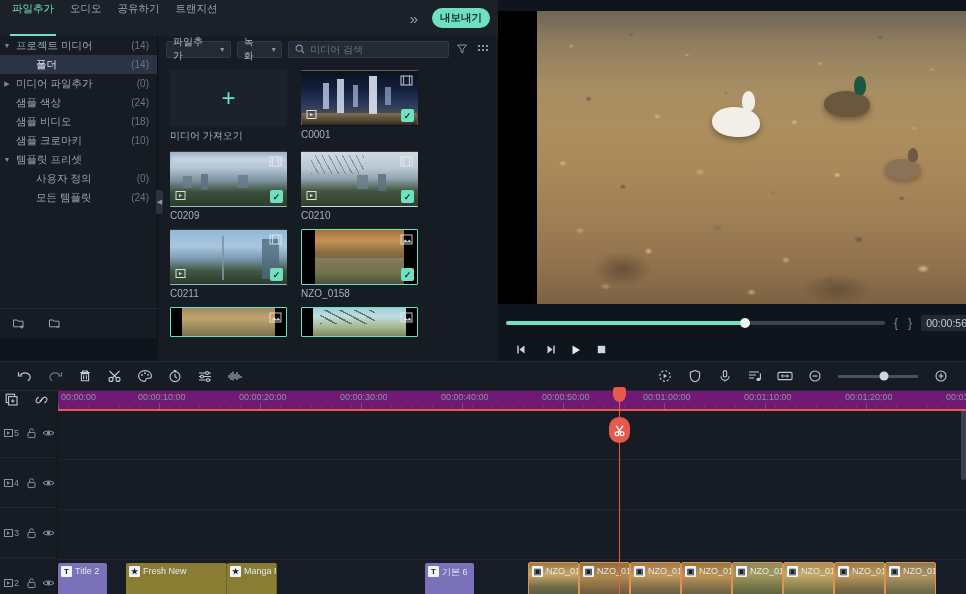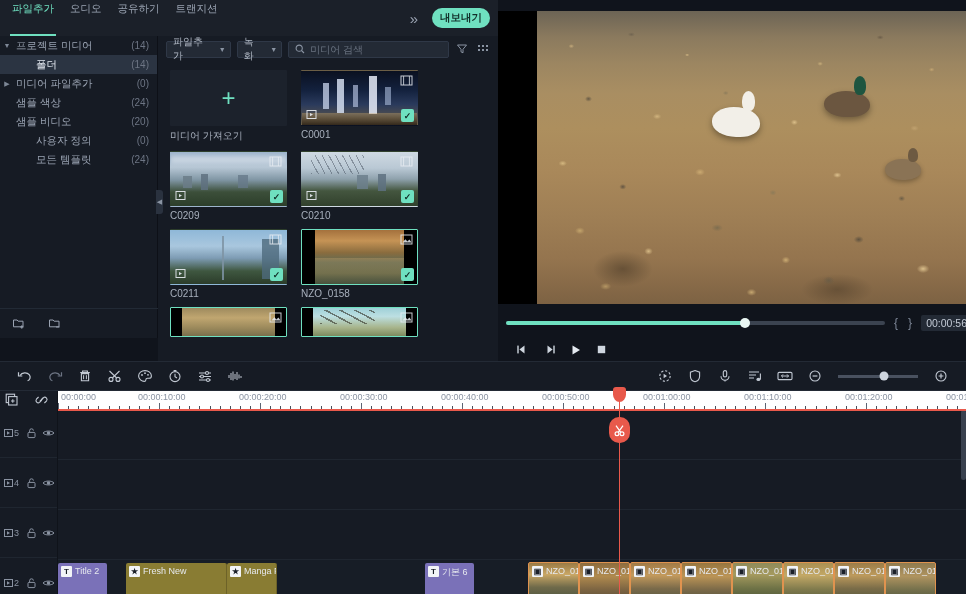--- a/index.html
+++ b/index.html
@@ -231,21 +231,21 @@
   .headtools { height:17px; display:flex; align-items:center; gap:14px; padding-left:5px; }
   .trackhead {
     height:50px; display:flex; align-items:center; gap:0; padding-left:4px;
     border-bottom:1px solid #1f2630; font-size:9px; color:#8a93a2;
   }
   .trackhead .tnum { display:flex; align-items:center; gap:1px; width:20px; }
   .trackhead .ticon2 { width:18px; display:flex; justify-content:center; cursor:pointer; }
 
   .ruler {
     position:absolute; left:58px; top:30px; width:908px; height:19px;
-    background:#ffffff; overflow:hidden; cursor:pointer;
+    background:#701a75; overflow:hidden; cursor:pointer;
   }
   .ruler .rlabel { position:absolute; top:1px; font-size:9px; color:#8b94a3; white-space:nowrap; }
   .ruler .maj { position:absolute; bottom:0; width:1px; height:7px; background:#5c6573; }
   .ruler .min { position:absolute; bottom:0; width:1px; height:4px; background:#474f5c; }
   .redline { position:absolute; left:58px; top:48px; width:908px; height:2px; background:#e8594b; z-index:2; }
 
   .tracks { position:absolute; left:58px; top:49px; width:908px; height:184px; overflow:hidden; }
   .track { position:relative; height:50px; border-bottom:1px solid #1f2630; }
   .track.t2 { background:#171d26; }
   .clip {
@@ -351,21 +351,31 @@
       <span class="sb-count">(0)</span>
     </div>
     <div class="sb-item lvl1">
       <span class="sb-arrow"></span>
       <span class="sb-label">샘플 색상</span>
       <span class="sb-count">(24)</span>
     </div>
     <div class="sb-item lvl1">
       <span class="sb-arrow"></span>
       <span class="sb-label">샘플 비디오</span>
-      <span class="sb-count">(20)</span>
+      <span class="sb-count">(18)</span>
+    </div>
+    <div class="sb-item lvl1">
+      <span class="sb-arrow"></span>
+      <span class="sb-label">샘플 크로마키</span>
+      <span class="sb-count">(10)</span>
+    </div>
+    <div class="sb-item lvl1">
+      <span class="sb-arrow">▼</span>
+      <span class="sb-label">템플릿 프리셋</span>
+      <span class="sb-count"></span>
     </div>
     <div class="sb-item lvl2">
       <span class="sb-arrow"></span>
       <span class="sb-label">사용자 정의</span>
       <span class="sb-count">(0)</span>
     </div>
     <div class="sb-item lvl2">
       <span class="sb-arrow"></span>
       <span class="sb-label">모든 템플릿</span>
       <span class="sb-count">(24)</span>

